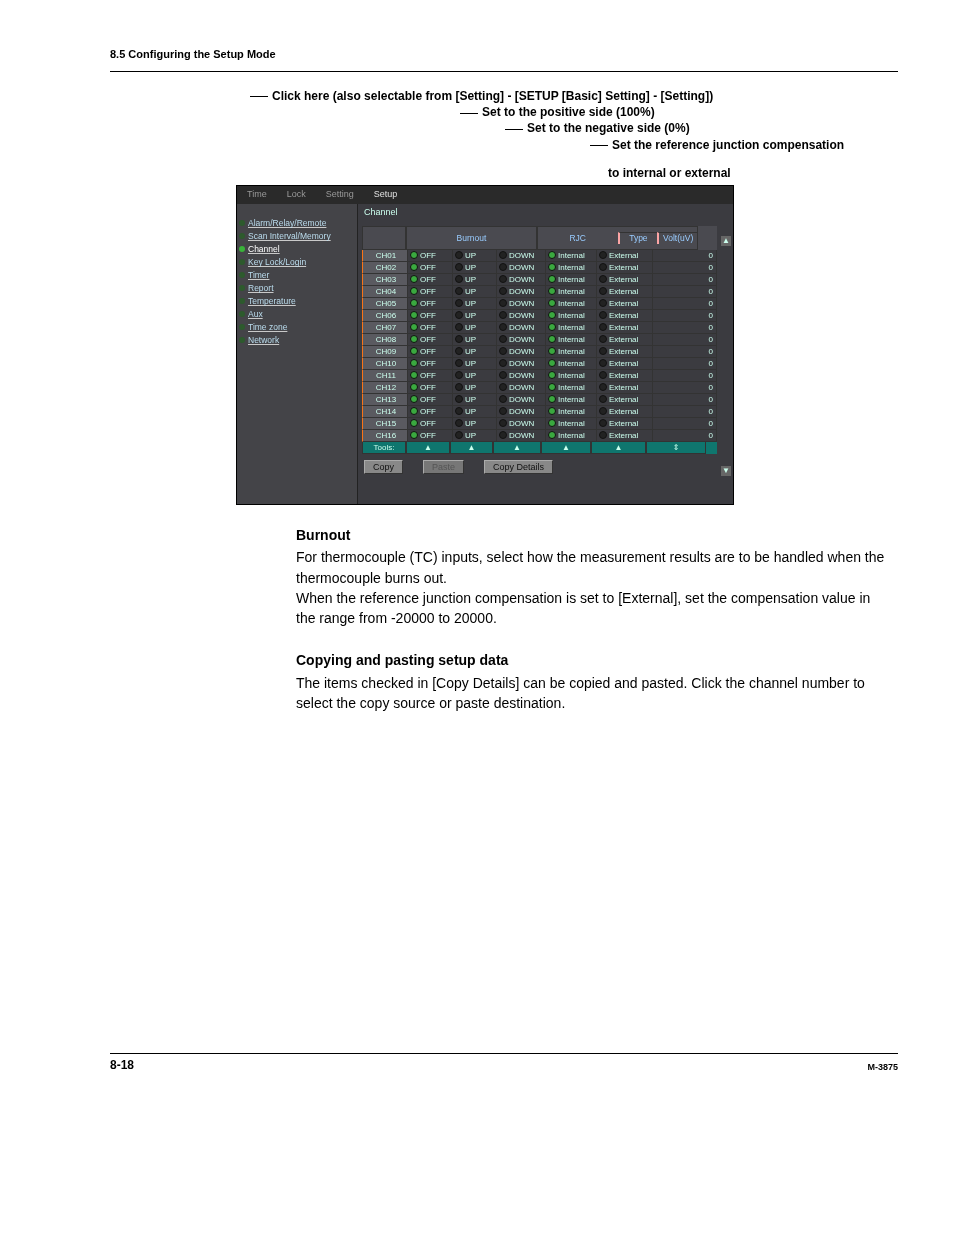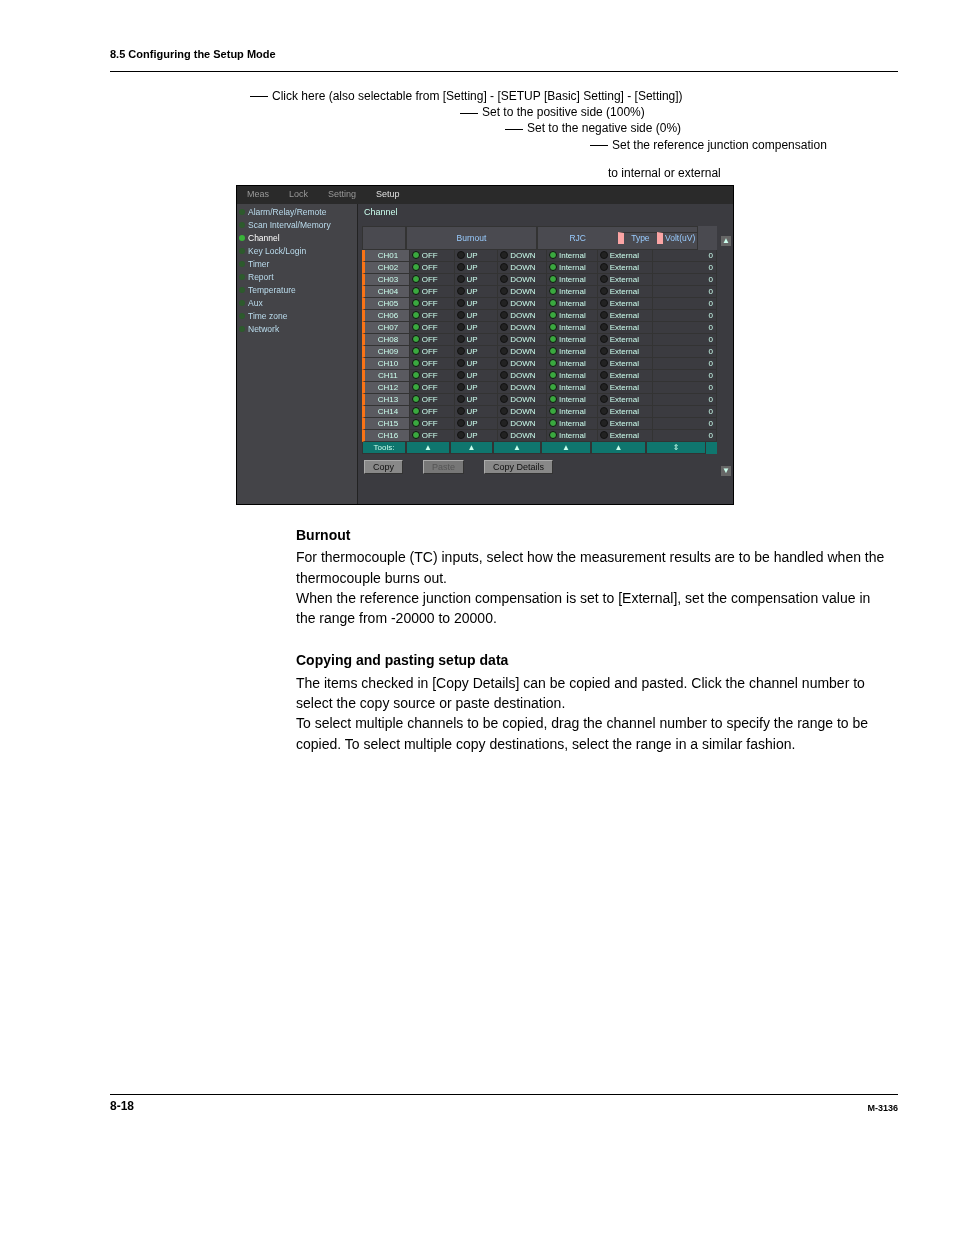--- a/index.html
+++ b/index.html
@@ -21,21 +21,21 @@
     padding-bottom:11px;
     margin-bottom:16px;
     margin-left:-0px;
   }
   h1.main-title{
     font-size:20px;
     font-weight:bold;
     margin:0 0 2px 16px;
   }
   .annot-block{
-    font-weight:normal;
+    font-weight:bold;
     font-size:12px;
     margin-left:140px;
     line-height:1.35;
   }
   .annot-block .l1{margin-left:0;}
   .annot-block .l2{margin-left:210px;}
   .annot-block .l3{margin-left:255px;}
   .annot-block .l4{margin-left:340px;}
   .annot-block .l4b{margin-left:358px;margin-top:12px;}
   .annot-block span.dash{display:inline-block;width:18px;border-top:1px solid #000;vertical-align:middle;margin-right:4px;}
@@ -60,21 +60,22 @@
   }
   .ui-tabs div.active{color:#e0e0e0;}
   .ui-body{
     display:flex;
     height:300px;
   }
   .sidebar{
     width:120px;
     background:#444448;
     border-right:1px solid #222;
-    padding-top:2px;
+    padding-top:13px;
+    text-decoration:underline;
   }
   .sidebar div{
     padding:1px 2px 1px 2px;
     font-size:8.5px;
     color:#bbddee;
     display:flex;
     align-items:center;
     height:11px;
   }
   .sidebar div::before{
@@ -102,21 +103,21 @@
   .ghead .cell{border:1px solid #333;display:flex;align-items:center;justify-content:center;color:#9cf;font-size:8.5px;}
   .grow{height:12px;}
   .grow .cell{border-right:1px solid #333;border-bottom:1px solid #333;display:flex;align-items:center;padding-left:2px;color:#cfe;}
   .cell.c-ch{width:42px;justify-content:center;}
   .cell.c-off{width:42px;}
   .cell.c-up{width:41px;}
   .cell.c-down{width:46px;}
   .cell.c-int{width:48px;}
   .cell.c-ext{width:53px;}
   .cell.c-volt{width:58px;justify-content:flex-end;padding-right:3px;}
-  .grow .c-ch{background:#5a5a60;color:#cfe;justify-content:center;border-left:3px solid #f97316;}
+  .grow .c-ch{background:#5a5a60;color:#cfe;justify-content:center;border-left:1px solid #f97316;}
   .radio{width:6px;height:6px;border-radius:50%;background:#222;border:1px solid #111;margin-right:2px;display:inline-block;}
   .radio.on{background:#3aa83f;}
   .scroll-up,.scroll-down{position:absolute;right:2px;width:10px;height:10px;background:#666;font-size:8px;text-align:center;line-height:10px;color:#cfe;}
   .scroll-up{top:50px;}
   .scroll-down{bottom:28px;}
   .toolsrow{display:flex;height:12px;background:#0f766e;margin:0 4px 0 4px;width:calc(100% - 20px);}
   .toolsrow .tcell{border:1px solid #333;border-top:none;flex:0 0 auto;display:flex;align-items:center;justify-content:center;font-size:8px;color:#cfe;}
   .toolsrow .tlabel{width:42px;}
   .toolsrow .tarrow{width:42px;}
   .footer-btns{padding:6px;display:flex;gap:20px;}
@@ -138,42 +139,42 @@
     justify-content:space-between;
     align-items:flex-end;
     border-top:1px solid #000;
     margin-top:340px;
     padding-top:4px;
     font-size:12px;
   }
   .page-footer .right{font-size:9px;font-weight:bold;}
   .ghead .top{flex-direction:column;}
   .ghead .top .sub{display:flex;width:100%;height:12px;}
-  .ghead .top .sub div{flex:1;border-top:1px solid #333;border-left:6px solid #fca5a5;display:flex;align-items:center;justify-content:center;}
+  .ghead .top .sub div{flex:1;border-top:1px solid #333;border-left:2px solid #fca5a5;display:flex;align-items:center;justify-content:center;}
   .ghead .top .lbl{height:12px;display:flex;align-items:center;justify-content:center;width:100%;}
 </style>
 </head>
 <body>
 
 <div class="page">
 
   <div class="section-header">8.5  Configuring the Setup Mode</div>
 
 
   <div class="annot-block">
     <div class="l1"><span class="dash"></span><span>Click here (also selectable from [Setting] - [SETUP [Basic] Setting] - [Setting])</span></div>
     <div class="l2"><span class="dash"></span><span>Set to the positive side (100%)</span></div>
     <div class="l3"><span class="dash"></span><span>Set to the negative side (0%)</span></div>
     <div class="l4"><span class="dash"></span><span>Set the reference junction compensation</span></div>
     <div class="l4b"><span>to internal or external</span></div>
   </div>
 
   <div class="ui-shot">
     <div class="ui-tabs">
-      <div>Meas</div>
+      <div>Time</div>
       <div>Lock</div>
       <div>Setting</div>
       <div class="active">Setup</div>
     </div>
     <div class="ui-body">
       <div class="sidebar" id="sidebar">
           <div>Alarm/Relay/Remote</div>
           <div>Scan Interval/Memory</div>
           <div class="sel">Channel</div>
           <div>Key Lock/Login</div>
@@ -367,21 +368,20 @@
   </div>
 
   <div class="body-text">
     <h3>Burnout</h3>
     <div>For thermocouple (TC) inputs, select how the measurement results are to be handled when the thermocouple burns out.</div>
 
     <div>When the reference junction compensation is set to [External], set the compensation value in the range from -20000 to 20000.</div>
 
     <h3 style="margin-top:22px">Copying and pasting setup data</h3>
     <div>The items checked in [Copy Details] can be copied and pasted.  Click the channel number to select the copy source or paste destination.</div>
-    <div>To select multiple channels to be copied, drag the channel number to specify the range to be copied.  To select multiple copy destinations, select the range in a similar fashion.</div>
   </div>
 
   <div class="page-footer">
     <div><b>8-18</b></div>
-    <div class="right">M-3136</div>
+    <div class="right">M-3875</div>
   </div>
 
 </div>
 
 </body></html>

